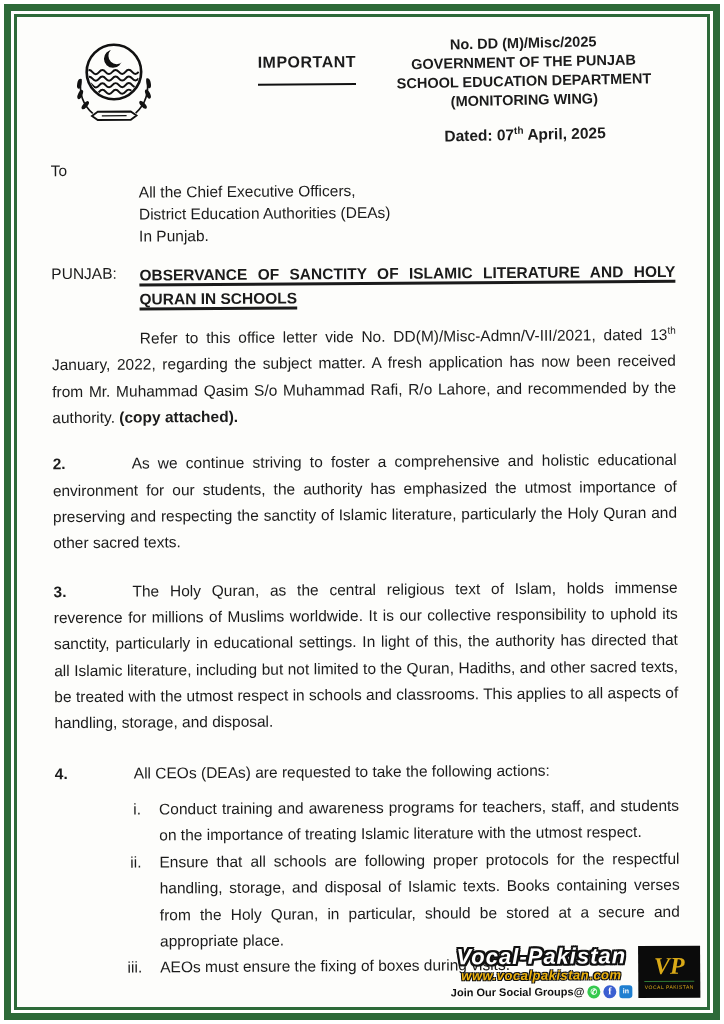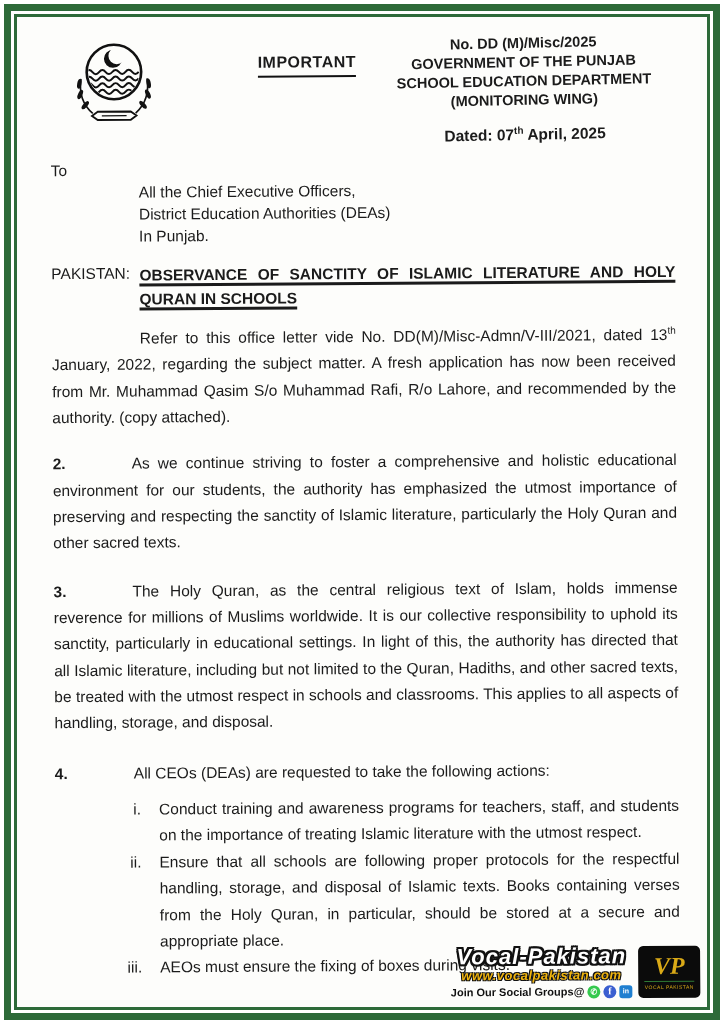--- a/index.html
+++ b/index.html
@@ -23,21 +23,21 @@
   }
   
   .letterhead{display:flex;align-items:flex-start;}
   .lh-left{width:190px;flex:0 0 190px;}
   .crest{margin-left:14px;}
   .contact{font-size:13.5px;font-weight:bold;line-height:1.3;margin-top:2px;}
   .contact div{text-decoration:underline;}
   .lh-center{flex:1;text-align:center;padding-top:24px;}
   .important{
     font-size:16px;font-weight:bold;letter-spacing:.5px;
-    border-bottom:2.5px solid #111;padding-bottom:5px;
+    border-bottom:2.5px solid #111;padding-bottom:13px;
   }
   .lh-right{flex:0 0 300px;text-align:center;font-weight:bold;
     font-size:14.5px;line-height:1.32;padding-top:6px;transform:rotate(-0.8deg);}
   .dated{margin-top:14px;font-size:15.5px;}
   sup{font-size:10px;vertical-align:super;line-height:0;}
   
   .to-label{font-size:15.5px;margin-top:14px;}
   .addr{margin-left:88px;font-size:15.5px;line-height:1.42;margin-top:2px;}
   
   .subject-row{display:flex;margin-top:16px;font-size:15.5px;}
@@ -47,21 +47,21 @@
     text-decoration:underline;text-decoration-thickness:2.5px;text-underline-offset:3px;
   }
   
   .body-text{font-size:15.5px;line-height:1.7;text-align:justify;margin:0;}
   .p1{margin-top:14px;text-indent:88px;}
   .p2{margin-top:20px;}
   .p3{margin-top:22px;}
   .p4{margin-top:24px;}
   .pnum{font-weight:bold;}
   .ptab{display:inline-block;width:66px;}
-  .bold{font-weight:normal;}
+  .bold{font-weight:bold;}
   .list{margin-top:10px;}
   .li{display:flex;}
   .li .rn{flex:0 0 86px;text-align:right;padding-right:18px;
     font-size:15.5px;line-height:1.7;}
   .li .lt{flex:1;font-size:15.5px;line-height:1.7;text-align:justify;}
   
   .watermark{position:absolute;right:10px;bottom:6px;display:flex;align-items:center;gap:6px;}
   .wm-text{text-align:center;}
   .wm-title{
     font-size:22px;font-weight:bold;font-style:italic;color:#ffffff;letter-spacing:1px;
@@ -73,21 +73,21 @@
     text-shadow:-1px -1px 0 #111,1px -1px 0 #111,-1px 1px 0 #111,1px 1px 0 #111;
     line-height:1.25;
   }
   .wm-social{font-size:11px;font-weight:bold;color:#111;display:flex;align-items:center;justify-content:center;gap:3px;line-height:1.4;}
   .sicon{width:13px;height:13px;border-radius:50%;display:inline-flex;align-items:center;justify-content:center;
     color:#fff;font-size:8px;font-weight:bold;}
   .sicon.wa{background:#35c94e;}
   .sicon.fb{background:#3b5fd0;font-family:"Liberation Serif",serif;font-size:10px;}
   .sicon.li2{background:#1f7fd0;border-radius:3px;font-size:7px;}
   .wm-logo{
-    width:62px;height:52px;background:#0b0b0b;border-radius:5px;
+    width:62px;height:52px;background:#0b0b0b;border-radius:0;
     display:flex;flex-direction:column;align-items:center;justify-content:center;color:#d9a917;
   }
   .wm-monogram{font-family:"Liberation Serif",serif;font-style:italic;font-weight:bold;font-size:24px;line-height:1;}
   .wm-caption{font-size:5px;color:#d9a917;margin-top:3px;letter-spacing:.5px;border-top:1px solid #2f7a35;padding-top:2px;}
 </style>
 </head>
 <body>
 
 <div class="page" style="--green:#2d6a39">
   <div class="frame-outer">
@@ -148,21 +148,21 @@
         </div>
 
         <div class="to-label">To</div>
         <div class="addr">
           <div>All the Chief Executive Officers,</div>
           <div>District Education Authorities (DEAs)</div>
           <div>In Punjab.</div>
         </div>
 
         <div class="subject-row">
-          <div class="subject-label">PAKISTAN:</div>
+          <div class="subject-label">PUNJAB:</div>
           <div class="subject-text">OBSERVANCE OF SANCTITY OF ISLAMIC LITERATURE AND HOLY QURAN IN SCHOOLS</div>
         </div>
 
         <p class="body-text p1"><span>Refer to this office letter vide No. DD(M)/Misc-Admn/V-III/2021, dated 13</span><sup>th</sup><span> January, 2022, regarding the subject matter. A fresh application has now been received from Mr. Muhammad Qasim S/o Muhammad Rafi, R/o Lahore, and recommended by the authority. </span><span class="bold">(copy attached).</span></p>
 
         <p class="body-text p2"><span class="pnum">2.</span><span class="ptab"></span><span>As we continue striving to foster a comprehensive and holistic educational environment for our students, the authority has emphasized the utmost importance of preserving and respecting the sanctity of Islamic literature, particularly the Holy Quran and other sacred texts.</span></p>
 
         <p class="body-text p3"><span class="pnum">3.</span><span class="ptab"></span><span>The Holy Quran, as the central religious text of Islam, holds immense reverence for millions of Muslims worldwide. It is our collective responsibility to uphold its sanctity, particularly in educational settings. In light of this, the authority has directed that all Islamic literature, including but not limited to the Quran, Hadiths, and other sacred texts, be treated with the utmost respect in schools and classrooms. This applies to all aspects of handling, storage, and disposal.</span></p>
 
         <p class="body-text p4"><span class="pnum">4.</span><span class="ptab"></span><span>All CEOs (DEAs) are requested to take the following actions:</span></p>

